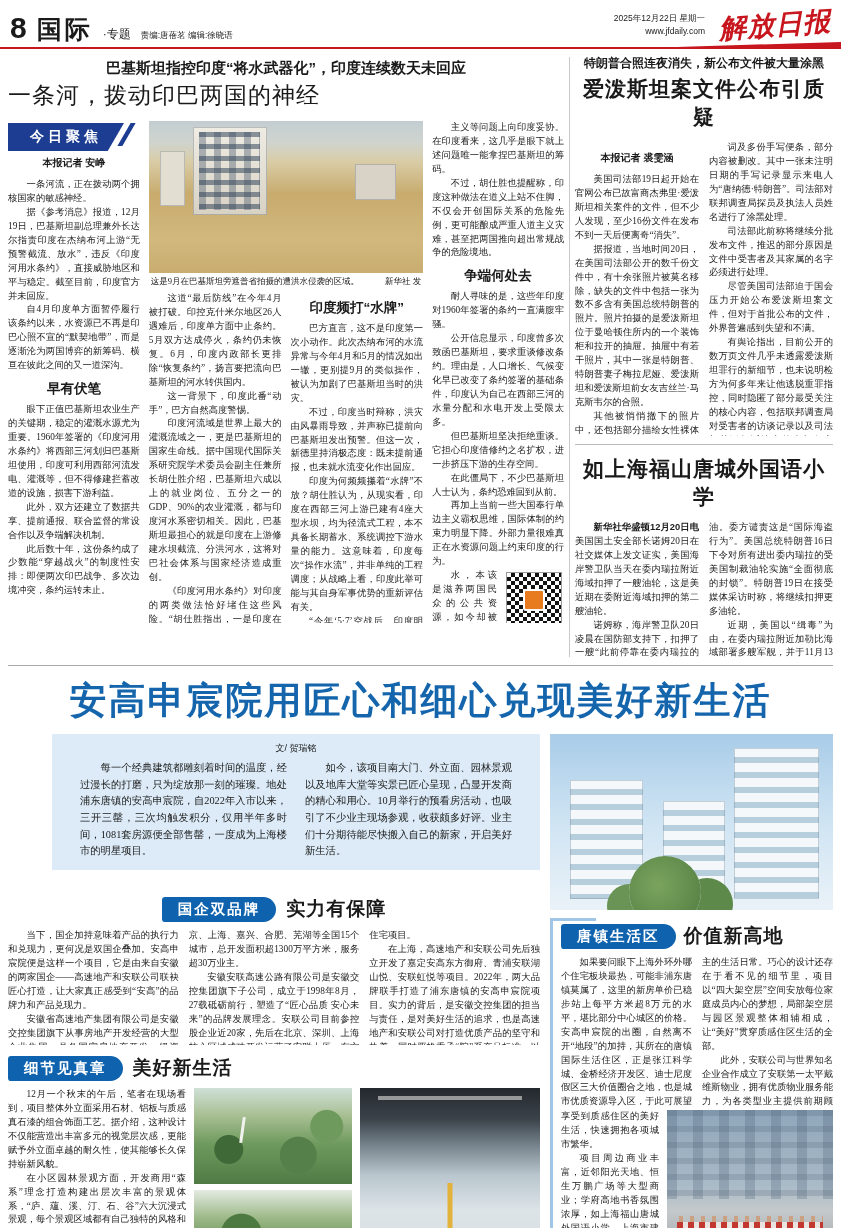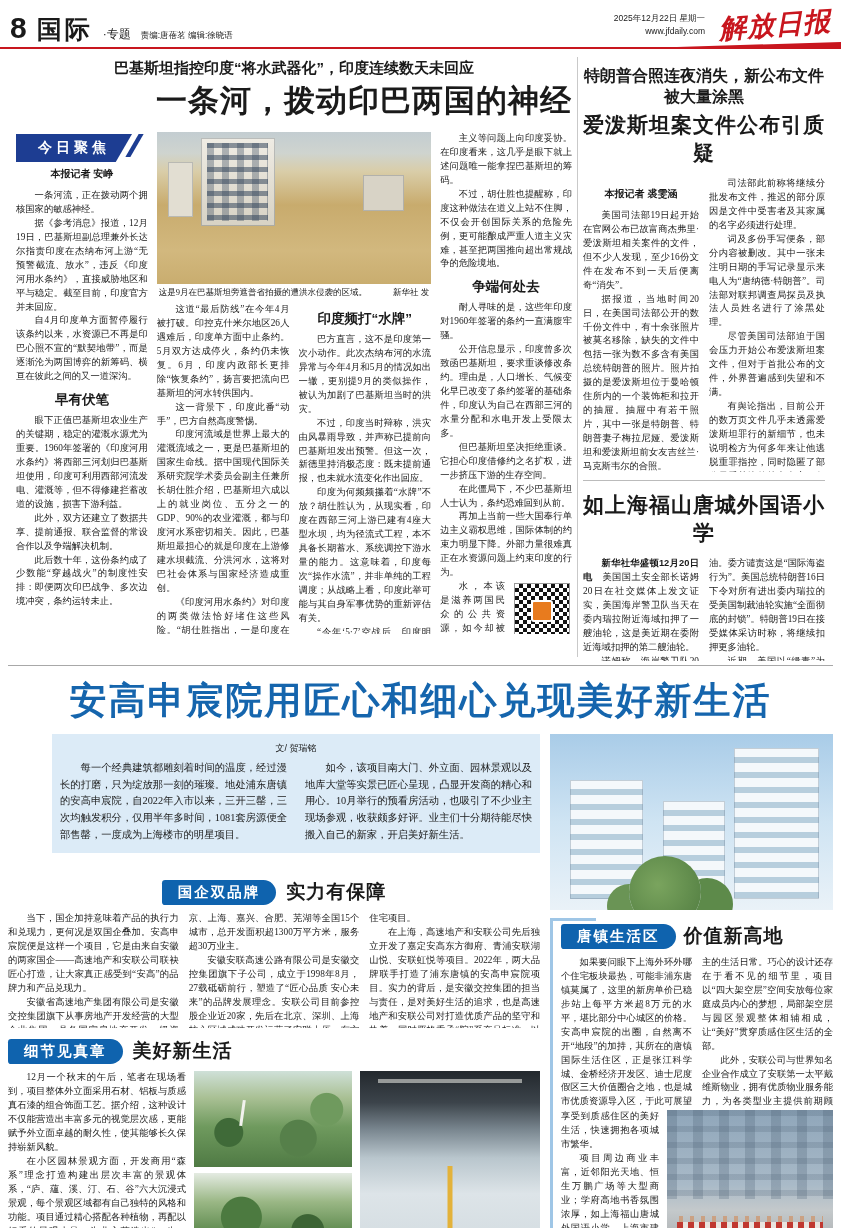--- a/index.html
+++ b/index.html
@@ -15,26 +15,26 @@
   .section{font-size:25px;font-weight:bold;letter-spacing:3px;line-height:1}
   .section-sub{font-size:12px;font-weight:normal}
   .editors{font-size:8.5px;color:#222}
   .hdr-right{display:flex;align-items:center;gap:14px}
   .dateblock{text-align:right;font-size:8.5px;line-height:1.5;font-family:"Liberation Sans","DejaVu Sans",sans-serif}
   .masthead{font-size:27px;font-weight:bold;color:#c8161e;font-style:italic;transform:rotate(-4deg);letter-spacing:1px}
   .red-rule{height:2px;background:#c8161e;margin:1px 0 0;position:relative}
   .swoosh{position:absolute;right:0;top:-5px;width:180px;height:7px;background:#c8161e;clip-path:polygon(0 78%,100% 0,100% 100%,0 100%)}
 
   
-  .top-grid{display:flex;padding:2px 16px 0;height:612px;overflow:hidden}
+  .top-grid{display:flex;padding:2px 8px 0;height:612px;overflow:hidden}
   .main-art{width:556px;overflow:hidden}
   .vrule{width:1px;background:#c9c9c9;margin:6px 5px 4px}
   .right-col{flex:1;overflow:hidden}
   .kicker{text-align:center;font-weight:600;font-size:15px;margin:8px 0 2px}
-  .headline-main{text-align:right;font-weight:700;font-size:31px;letter-spacing:1px;margin:2px 0 10px}
+  .headline-main{text-align:left;font-weight:400;font-size:23px;letter-spacing:1px;margin:2px 0 10px}
   .cols4{display:flex;gap:9px;height:502px;overflow:hidden}
   .colA,.colD{flex:1;overflow:hidden}
   .colBC{flex:2.08;display:flex;flex-direction:column;overflow:hidden}
   .p{font-size:9.3px;line-height:1.5;text-align:justify;text-indent:2em;margin:0}
   .subhead{font-family:"Liberation Sans","DejaVu Sans",sans-serif;font-weight:bold;font-size:13.5px;text-align:center;margin:7px 0 5px}
   .byline{font-family:"Liberation Sans","DejaVu Sans",sans-serif;font-weight:bold;font-size:10px;text-align:center;margin:10px 0 8px}
   .focus-wrap{position:relative;height:23px;margin:2px 0 0}
   .focus-badge{position:absolute;left:0;top:0;width:116px;height:28px;background:#1d3d92;color:#fff;
     font-family:"Liberation Sans","DejaVu Sans",sans-serif;font-weight:bold;font-size:14px;letter-spacing:4px;
     display:flex;align-items:center;justify-content:center;clip-path:polygon(0 0,100% 0,86% 100%,0 100%)}
@@ -51,37 +51,37 @@
   .credit{white-space:nowrap;margin-left:8px}
   .twocol{display:flex;gap:9px;flex:1;overflow:hidden}
   .twocol>div{flex:1;overflow:hidden}
 
   .qr-wrap{float:right;width:60px;margin:3px 0 2px 7px;text-align:center}
   .qr-box{width:56px;height:56px;margin:0 auto;position:relative;border:1px solid #999;
     background:conic-gradient(#131313 25%,#fff 0 50%,#131313 0 75%,#fff 0) 0 0/8px 8px}
   .qr-box::after{content:"";position:absolute;left:50%;top:50%;width:18px;height:18px;transform:translate(-50%,-50%);
     background:#e87b1e;border:2px solid #fff;border-radius:3px}
 
-  .kicker2{font-family:"Liberation Sans","DejaVu Sans",sans-serif;font-weight:bold;font-size:16px;text-align:center;margin:15px 0 3px}
+  .kicker2{font-family:"Liberation Sans","DejaVu Sans",sans-serif;font-weight:bold;font-size:12px;text-align:center;margin:4px 0 3px}
   .headline2{font-family:"Liberation Sans","DejaVu Sans",sans-serif;font-weight:800;font-size:21px;text-align:center;letter-spacing:1px;margin:2px 0 10px}
   .rc-cols{display:flex;gap:10px;overflow:hidden}
   .ep-cols{height:295px}
   .rc-cols>div{flex:1;overflow:hidden}
   .hr2{border-top:1px solid #bbb;margin:8px 0 0}
   .tk-cols{height:178px}
   .dateline{font-weight:bold;font-family:"Liberation Sans","DejaVu Sans",sans-serif}
 
   
   .sect-rule{border-top:1px solid #a8a8a8;margin:4px 8px 0}
   .feature{padding:6px 8px 0}
   .f-headline{text-align:center;font-weight:800;font-size:37px;color:#1565ad;letter-spacing:2px;margin:4px 0 8px}
   .f-grid{display:flex;gap:10px}
   .f-left{width:532px;flex:none}
   .f-right{flex:1;overflow:hidden}
-  .intro-box{background:#dcebf7;margin-left:44px;padding:8px 8px 10px}
+  .intro-box{background:#dcebf7;margin-left:44px;padding:8px 28px 10px}
   .f-byline{text-align:center;font-family:"Liberation Sans","DejaVu Sans",sans-serif;font-size:9px;margin-bottom:5px}
   .intro-cols{display:flex;gap:18px}
   .intro-cols>div{flex:1}
   .intro-cols .p{font-size:10.3px;line-height:1.62}
   .brand-head{display:flex;align-items:center;justify-content:center;gap:10px;margin:26px 0 7px}
   .pill{background:#0f63ae;color:#fff;font-family:"Liberation Sans","DejaVu Sans",sans-serif;font-weight:bold;
     font-size:14.5px;padding:3px 16px;border-radius:4px 16px 16px 4px;letter-spacing:2px;white-space:nowrap}
   .brand-title{font-family:"Liberation Sans","DejaVu Sans",sans-serif;font-weight:800;font-size:19px;letter-spacing:1px}
   .cols3{display:flex;gap:10px;height:116px;overflow:hidden}
   .cols3>div{flex:1;overflow:hidden}
@@ -225,22 +225,22 @@
       <h2 class="headline2">爱泼斯坦案文件公布引质疑</h2>
       <div class="rc-cols ep-cols">
         <div>
           <div class="byline">本报记者 裘雯涵</div>
           <p class="p">美国司法部19日起开始在官网公布已故富商杰弗里·爱泼斯坦相关案件的文件，但不少人发现，至少16份文件在发布不到一天后便离奇“消失”。</p>
           <p class="p">据报道，当地时间20日，在美国司法部公开的数千份文件中，有十余张照片被莫名移除，缺失的文件中包括一张为数不多含有美国总统特朗普的照片。照片拍摄的是爱泼斯坦位于曼哈顿住所内的一个装饰柜和拉开的抽屉。抽屉中有若干照片，其中一张是特朗普、特朗普妻子梅拉尼娅、爱泼斯坦和爱泼斯坦前女友吉丝兰·马克斯韦尔的合照。</p>
           <p class="p">其他被悄悄撤下的照片中，还包括部分描绘女性裸体元素的画作照片等，这些照片摄于爱泼斯坦臭名昭著的按摩室。</p>
 
         </div>
         <div>
+          <p class="p">词及多份手写便条，部分内容被删改。其中一张未注明日期的手写记录显示来电人为“唐纳德·特朗普”。司法部对联邦调查局探员及执法人员姓名进行了涂黑处理。</p>
           <p class="p">司法部此前称将继续分批发布文件，推迟的部分原因是文件中受害者及其家属的名字必须进行处理。</p>
-          <p class="p">词及多份手写便条，部分内容被删改。其中一张未注明日期的手写记录显示来电人为“唐纳德·特朗普”。司法部对联邦调查局探员及执法人员姓名进行了涂黑处理。</p>
           <p class="p">尽管美国司法部迫于国会压力开始公布爱泼斯坦案文件，但对于首批公布的文件，外界普遍感到失望和不满。</p>
           <p class="p">有舆论指出，目前公开的数万页文件几乎未透露爱泼斯坦罪行的新细节，也未说明检方为何多年来让他逃脱重罪指控，同时隐匿了部分最受关注的核心内容，包括联邦调查局对受害者的访谈记录以及司法部关于起诉决定的内部备忘录。</p>
 
         </div>
       </div>
       <div class="hr2"></div>
       <h2 class="headline2" style="margin-top:10px">如上海福山唐城外国语小学</h2>
       <div class="rc-cols tk-cols">
         <div>
           <p class="p"><span class="dateline">新华社华盛顿12月20日电</span>　<span>美国国土安全部长诺姆20日在社交媒体上发文证实，美国海岸警卫队当天在委内瑞拉附近海域扣押了一艘油轮，这是美近期在委附近海域扣押的第二艘油轮。</span></p>

